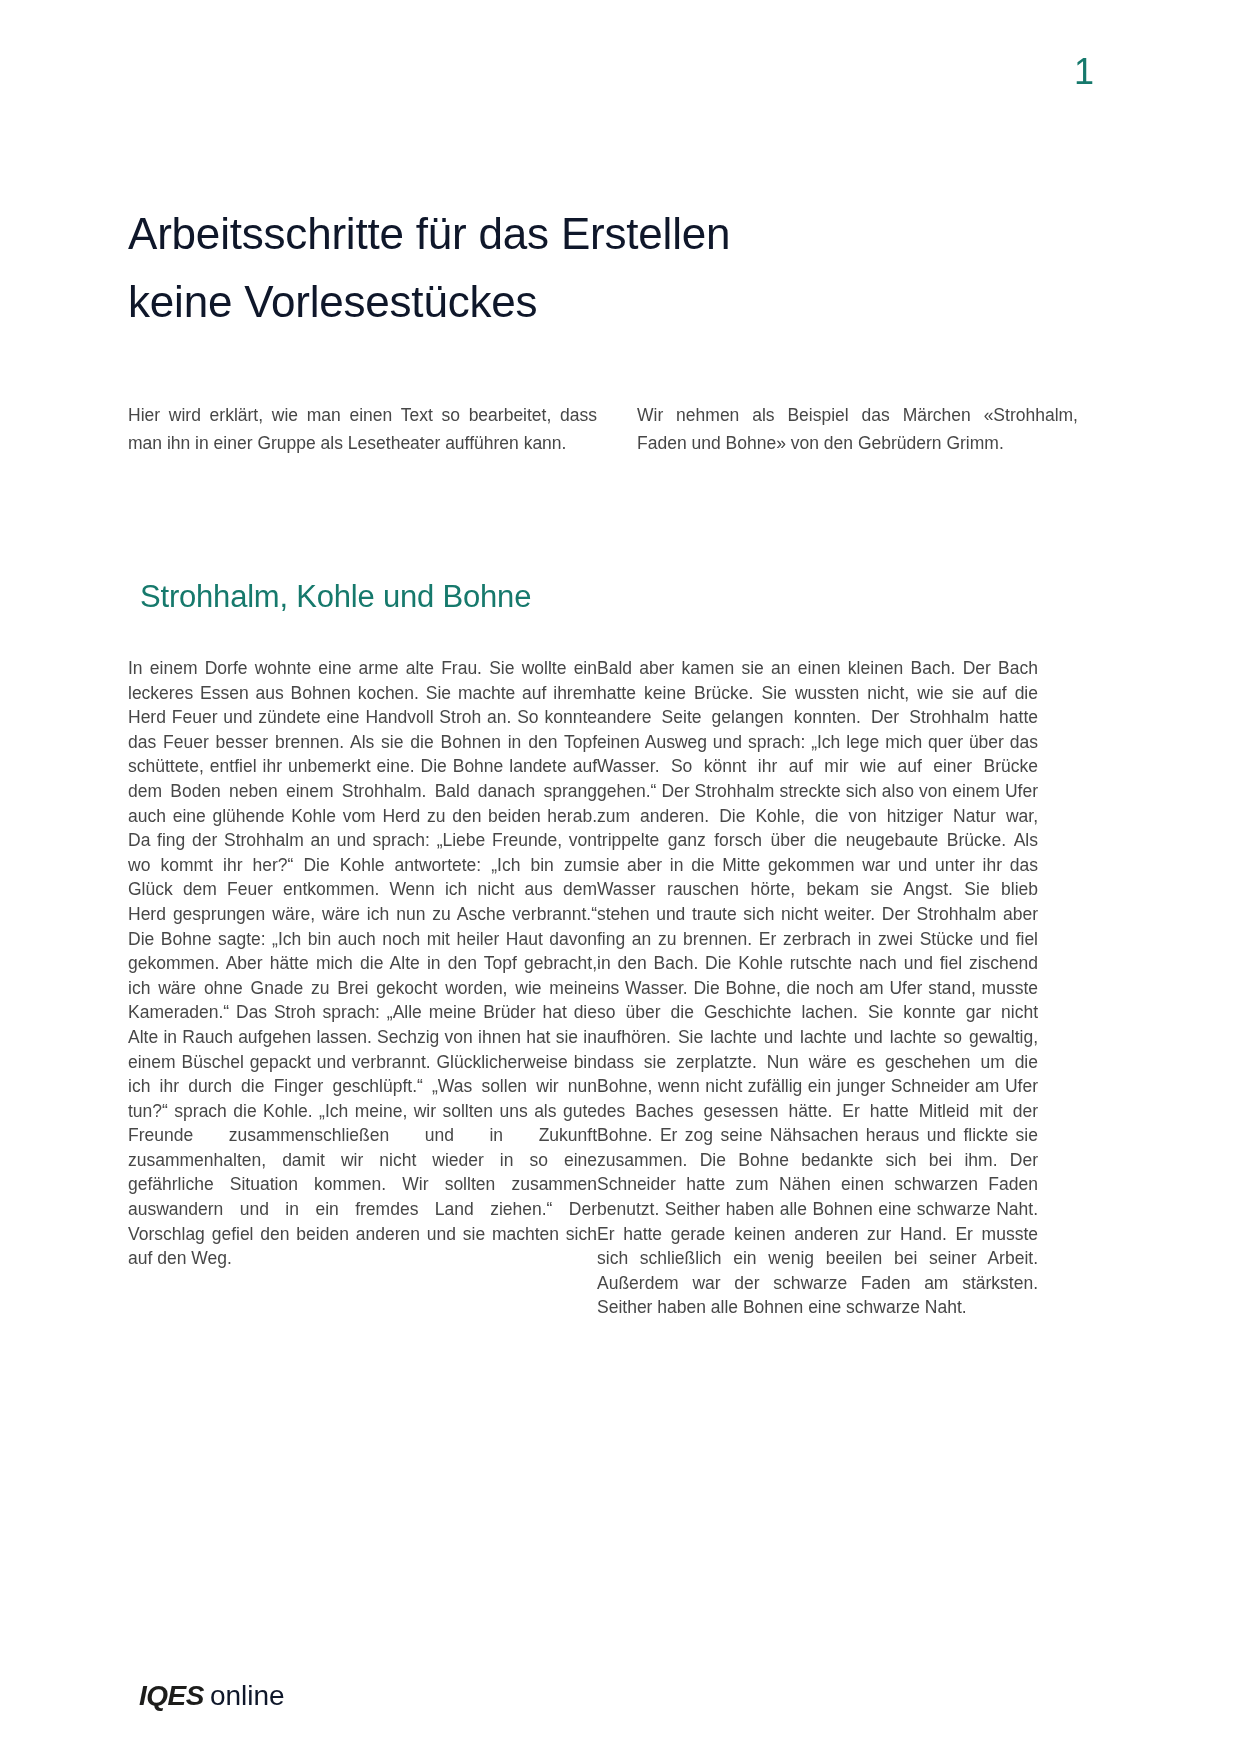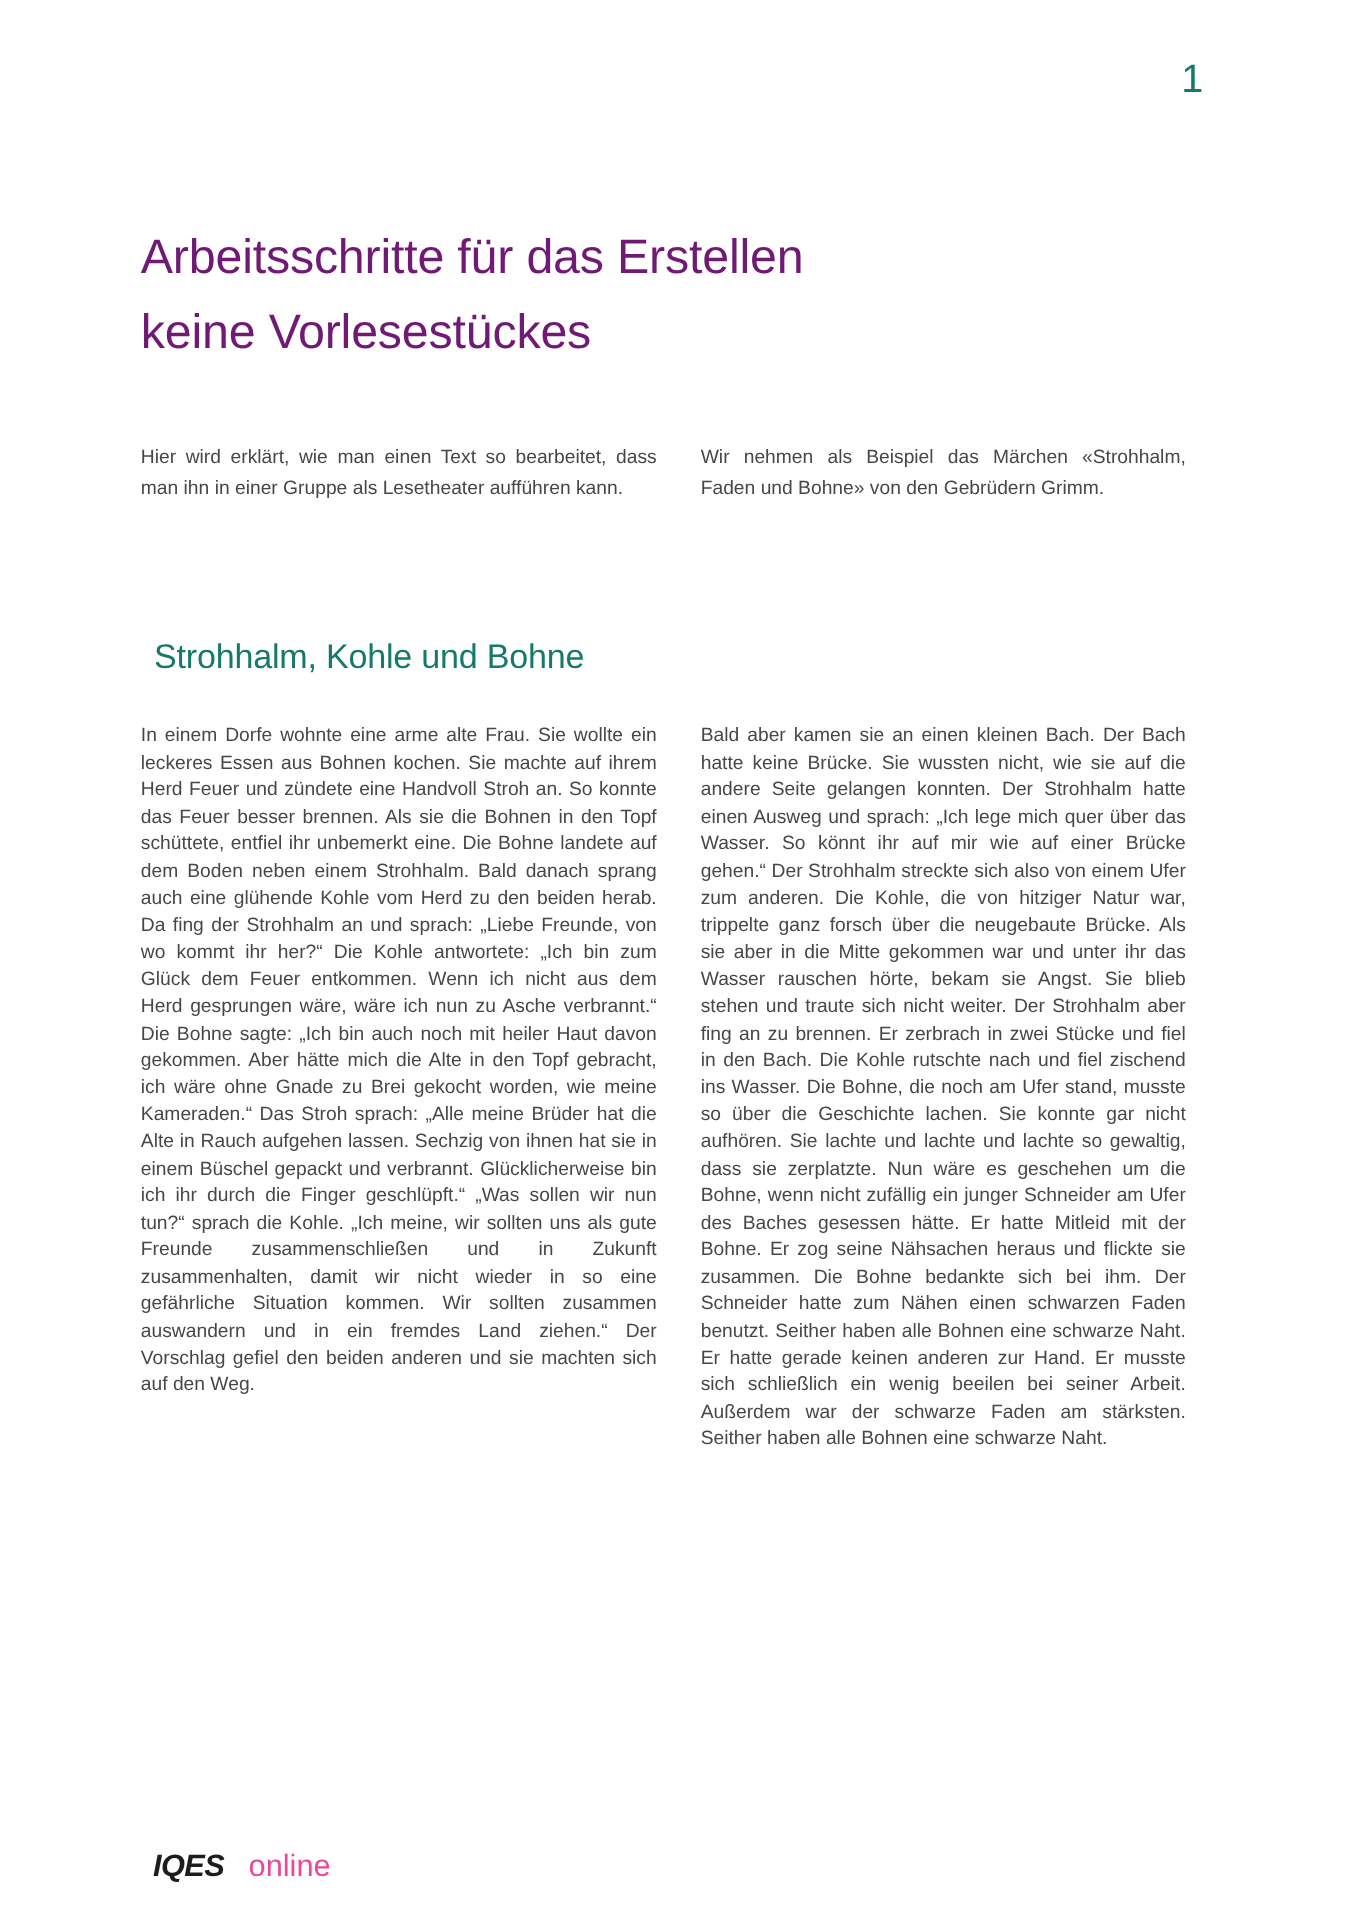--- a/index.html
+++ b/index.html
@@ -24,21 +24,21 @@
     color: #16796c;
     line-height: 1.1;
   }
   .doc-title {
     position: absolute;
     top: 200px;
     left: 128px;
     width: 900px;
     font-size: 44px;
     font-weight: 300;
-    color: #701a75;
+    color: #0f172a;
     line-height: 68px;
     letter-spacing: -0.2px;
   }
   .intro {
     position: absolute;
     top: 401px;
     left: 128px;
     display: grid;
     grid-template-columns: 469px 441px;
     column-gap: 40px;
@@ -60,21 +60,20 @@
     color: #16796c;
     line-height: 1.2;
     letter-spacing: -0.2px;
   }
   .story-columns {
     position: absolute;
     top: 656px;
     left: 128px;
     display: grid;
     grid-template-columns: 469px 441px;
-    column-gap: 40px;
   }
   .story-columns p {
     margin: 0;
     font-size: 17.5px;
     line-height: 24.6px;
     color: #474747;
     text-align: justify;
     hyphens: auto;
     -webkit-hyphens: auto;
   }
@@ -87,22 +86,22 @@
     white-space: nowrap;
   }
   .logo-primary {
     font-weight: 700;
     color: #1d1d1b;
     letter-spacing: -0.5px;
     font-style: italic;
   }
   .logo-secondary {
     font-weight: 400;
-    color: #ec4899;
-    margin-left: 22px;
+    color: #0f172a;
+    margin-left: 6px;
   }
 </style>
 </head>
 <body>
 
 <div class="page">
 
   <div class="page-number">1</div>
 
   <div class="doc-title">

